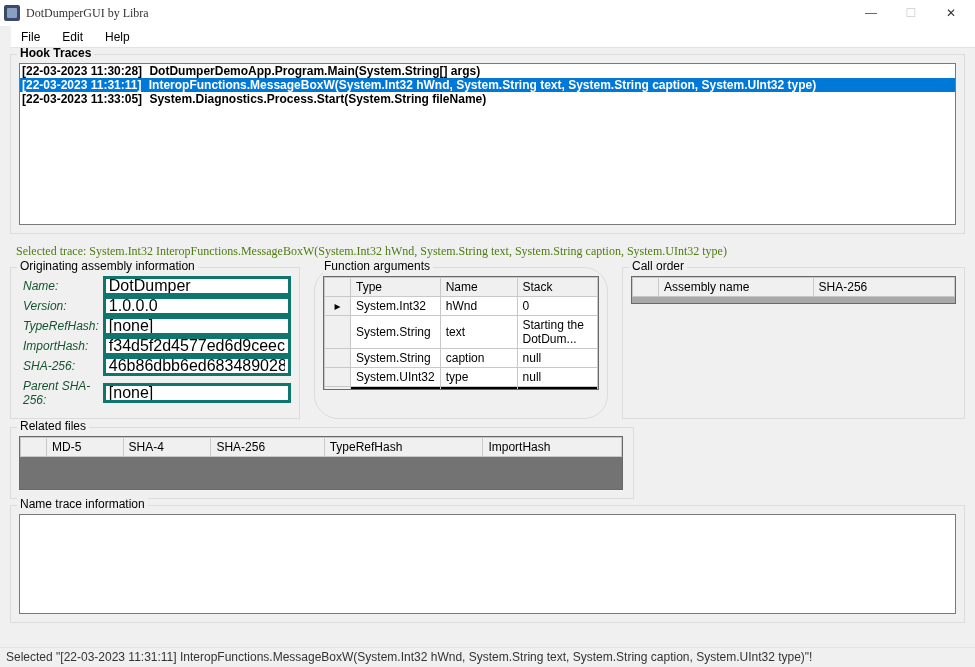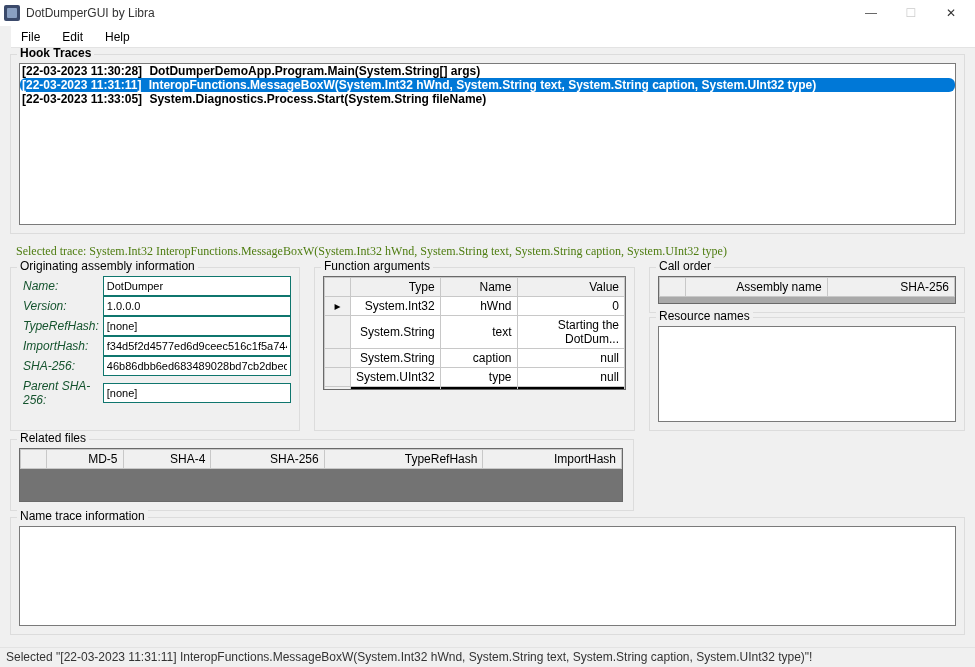--- a/index.html
+++ b/index.html
@@ -1,54 +1,54 @@
 <!DOCTYPE html>
 <html><head>
 <meta charset="utf-8">
 <style>
   * { box-sizing: border-box; margin: 0; padding: 0; font-family: "Segoe UI", Tahoma, sans-serif; font-size: 12px; }
   body { background: #f0f0f0; width: 975px; height: 667px; overflow: hidden; display: flex; flex-direction: column; }
   
   .titlebar { height: 26px; background: #fff; display: flex; align-items: center; padding: 0 4px; }
   .titlebar .app-icon { width: 16px; height: 16px; margin-right: 6px; background: #3b4a6b; border-radius: 2px; display: inline-block; position: relative; }
   .titlebar .app-icon::after { content: ""; position: absolute; inset: 3px; background: #8aa0c2; border-radius: 1px; }
-  .titlebar .title-text { flex: 1; color: #333; }
+  .titlebar .title-text { flex: 1; color: #333; font-family: Liberation Serif, serif; }
   .titlebar .win-buttons { display: flex; }
   .titlebar .win-btn { width: 40px; height: 26px; display: flex; align-items: center; justify-content: center; color: #555; }
   .titlebar .win-btn.disabled { color: #ccc; }
   .titlebar .win-btn.close { color: #333; }
   
   .menubar { height: 22px; background: #fff; border-bottom: 1px solid #e3e3e3; display: flex; align-items: center; padding: 0 6px; gap: 14px; margin-left: 11px; }
   .menubar span { color: #000; padding: 2px 4px; }
   
   .client { flex: 1; background: #f0f0f0; padding: 6px 10px 4px 10px; display: flex; flex-direction: column; gap: 6px; overflow: hidden; }
   
   .group { position: relative; padding: 8px; border: 1px solid #dcdcdc; }
   .group > .group-title { position: absolute; top: -9px; left: 6px; background: #f0f0f0; padding: 0 3px; color: #000; }
   .listbox, .databox, .textarea-box { background: #fff; border: 1px solid #7a7a7a; }
   
   #hook-traces-group { padding-top: 8px; font-weight: bold; }
   .trace-list { height: 162px; overflow: auto; }
-  .trace-row { padding: 0 2px; white-space: nowrap; line-height: 14px; border-radius: 6px; }
+  .trace-row { padding: 0 2px; white-space: nowrap; line-height: 14px; }
   .trace-row.selected { background: #0078d7; color: #fff; }
   .trace-row .ts { display: inline-block; }
   .trace-row .txt { display: inline-block; margin-left: 4px; }
   .selected-trace-label { padding: 4px 6px 2px 6px; color: #4d7c0f; font-family: Liberation Serif, serif; }
   
   .mid-row { display: flex; gap: 14px; }
   #orig-info-group { width: 290px; }
-  #func-args-group { width: 321px; }
+  #func-args-group { width: 294px; border-radius: 24px; }
   #call-order-group { flex: 1; }
   .kv-table { width: 100%; border-collapse: collapse; }
   .kv-table td.key { width: 82px; padding: 3px 4px; color: #14532d; font-style: italic; }
-  .kv-table td.val input { width: 100%; height: 20px; padding: 1px 3px; border: 1px solid #0f766e; background: #fff; font-size: 11px; }
+  .kv-table td.val input { width: 100%; height: 20px; padding: 1px 3px; border: 3px solid #0f766e; background: #fff; font-size: 16px; }
   
   .datagrid-wrap { background: #a9a9a9; border: 1px solid #696969; }
   .datagrid { width: 100%; border-collapse: collapse; background: #fff; }
-  .datagrid th, .datagrid td { border: 1px solid #c8c8c8; padding: 2px 5px; text-align: right; height: 18px; }
+  .datagrid th, .datagrid td { border: 1px solid #c8c8c8; padding: 2px 5px; text-align: left; height: 18px; }
   .datagrid th { background: #f0f0f0; font-weight: normal; }
   .datagrid td.rowhdr, .datagrid th.rowhdr-h { background: #f0f0f0; width: 26px; text-align: center; }
   .datagrid tr.selected td { background: #000; color: #fff; }
   .datagrid tr.selected td.rowhdr { background: #f0f0f0; color: #000; }
   .grid-host { max-height: 112px; overflow: hidden; }
   .grid-host.call-order { height: 26px; }
   
   #resource-names-group .textarea-box { height: 96px; }
   
   #related-files-group { margin-top: 2px; }
@@ -128,21 +128,21 @@
     <div class="group" id="func-args-group">
       <span class="group-title">Function arguments</span>
       <div class="datagrid-wrap">
         <div class="grid-host">
           <table class="datagrid" id="func-args-table">
             <thead>
                 <tr>
               <th class="rowhdr-h"></th>
               <th>Type</th>
               <th>Name</th>
-              <th>Value</th>
+              <th>Stack</th>
             </tr>
               </thead>
             <tbody id="func-args-body">
                 <tr>
                   <td class="rowhdr">▸</td>
                   <td>System.Int32</td>
                   <td>hWnd</td>
                   <td>0</td>
                 </tr>
                 <tr>
@@ -168,42 +168,38 @@
                   <td>System.Int32</td>
                   <td>ReturnValue</td>
                   <td>1</td>
                 </tr>
               </tbody>
           </table>
         </div>
       </div>
     </div>
 
-    <div style="flex:1;display:flex;flex-direction:column;gap:4px;">
+    <div style="flex:1;display:flex;flex-direction:column;gap:26px;">
       <div class="group" id="call-order-group">
         <span class="group-title">Call order</span>
         <div class="datagrid-wrap">
           <div class="grid-host call-order">
             <table class="datagrid">
               <thead>
                   <tr>
                 <th class="rowhdr-h"></th>
                 <th style="width:48%;">Assembly name</th>
                 <th>SHA-256</th>
               </tr>
                 </thead>
             </table>
           </div>
         </div>
       </div>
 
-      <div class="group" id="resource-names-group">
-        <span class="group-title">Resource names</span>
-        <div class="textarea-box"></div>
-      </div>
     </div>
 
   </div>
 
   <div class="group" id="related-files-group" style="width:624px;">
     <span class="group-title">Related files</span>
     <div class="datagrid-wrap">
       <div class="grid-host">
         <table class="datagrid">
           <thead>

